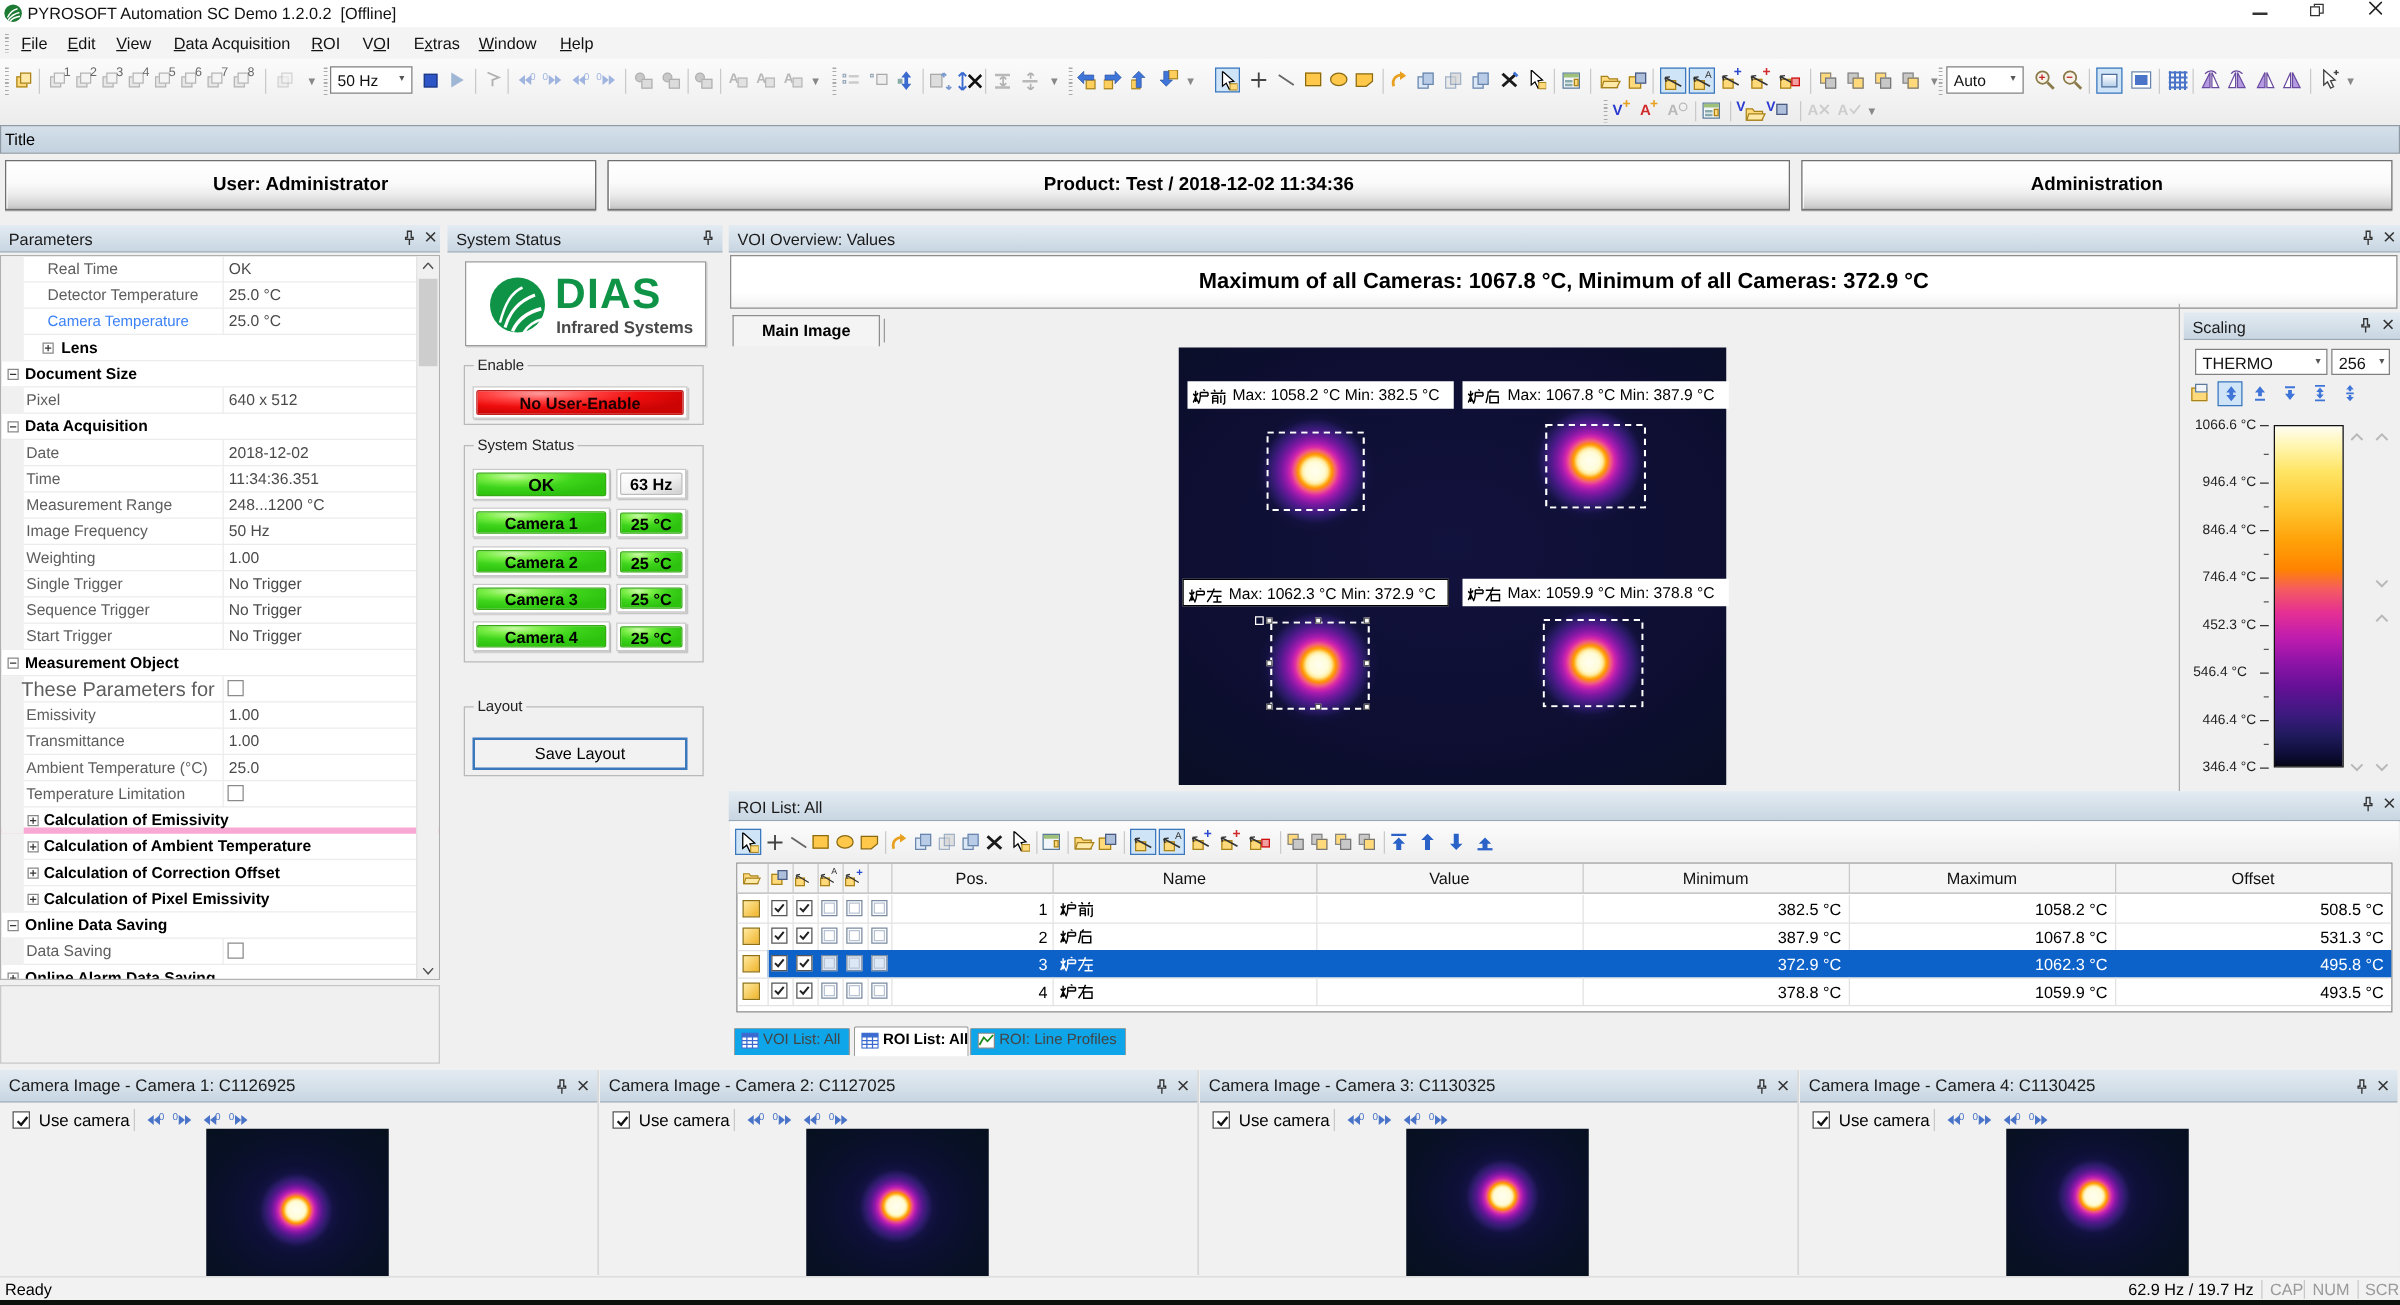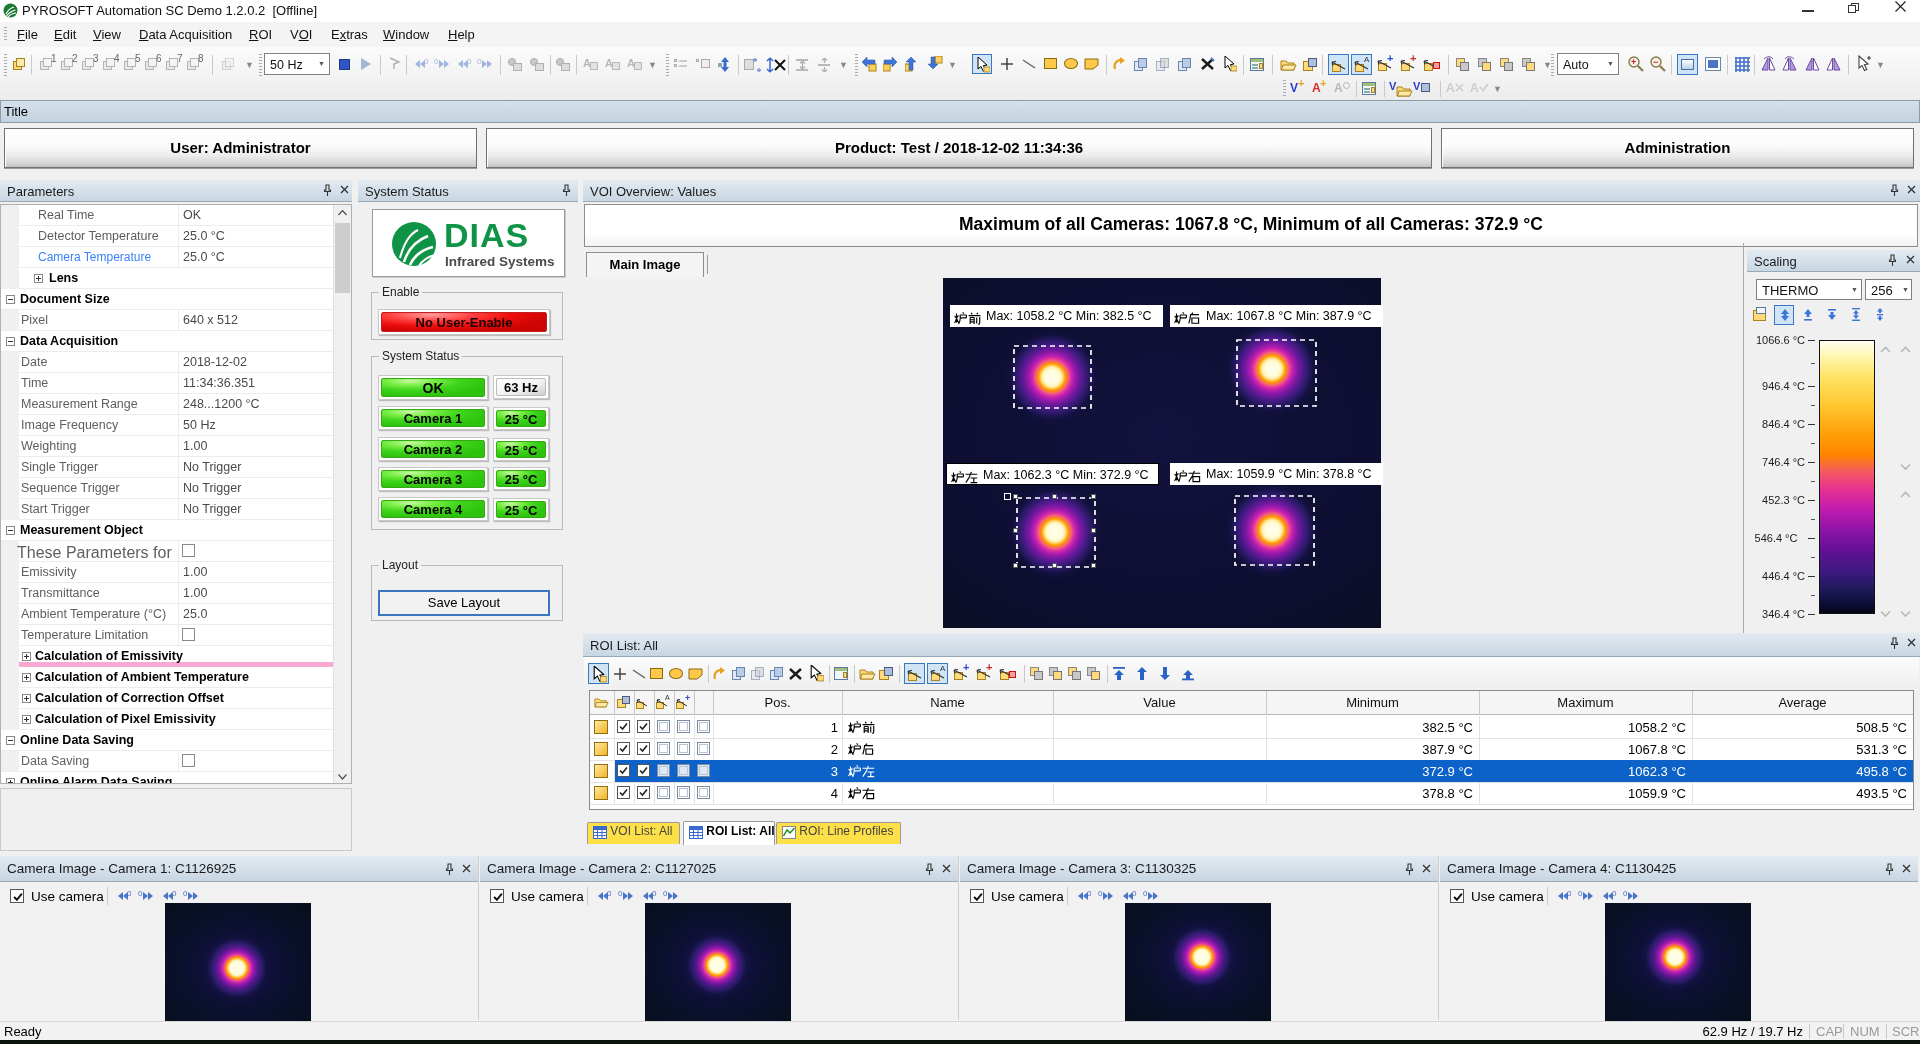--- a/index.html
+++ b/index.html
@@ -19,21 +19,21 @@
  background:radial-gradient(80% 90% at 28% 12%,#c8f9a6 0%,#7aee46 28%,#3fd51c 60%,#2cc20e 100%);
  text-align:center;font-weight:bold;color:#000}
 .sep{position:absolute;width:1px;background:#c9c9c9}
 .grip{position:absolute;width:3px;background:repeating-linear-gradient(#aaa 0 1px,transparent 1px 3px)}
 .ic{position:absolute;width:16px;height:16px}
 .mini{font-size:12px}
 .cell{position:absolute;overflow:hidden;white-space:nowrap}
 .cb{position:absolute;width:13px;height:13px;background:#fff;border:1px solid #8a8a8a}
 .hdl{position:absolute;width:5px;height:5px;background:#fff;border:1px solid #555}
 .tbtn{position:absolute;height:22px;border:1px solid #9a9a9a;border-bottom:none;font-size:12px;color:#444;
- background:#fde047;border-radius:2px 2px 0 0;white-space:nowrap}
+ background:#0ea5e9;border-radius:2px 2px 0 0;white-space:nowrap}
 </style></head>
 <body>
 
 <div class="a" style="left:0;top:0;width:1920px;height:22px;background:#fff">
  <svg class="a" style="left:3px;top:3px" width="15" height="15" viewBox="0 0 15 15">
   <circle cx="7.5" cy="7.5" r="7" fill="#1c7a33"></circle>
   <path d="M3 11 C5 7 7 5 11 4 M3.5 13 C6 9.5 8.5 8 12.5 7 M5 14 C7 11.5 9.5 10.5 13 10" stroke="#fff" stroke-width="1.1" fill="none"></path>
  </svg>
  <span class="a" style="left:22px;top:3px;font-size:13px;color:#111">PYROSOFT Automation SC Demo 1.2.0.2&nbsp; [Offline]</span>
  <div class="a" style="left:1802px;top:10px;width:12px;height:1.5px;background:#333"></div>
@@ -1065,21 +1065,21 @@
         <rect x="1" y="12.5" width="12" height="1.8" fill="#2a62c8"></rect>
       </svg>
     </div>
     <div class="a" style="left:6px;top:57px;width:1325px;height:120px;background:#fff;border:1px solid #8a8a8a">
       <div class="a" style="left:0;top:0;width:1323px;height:24px;background:#f5f5f5;border-bottom:1px solid #b8b8b8">
         <div class="a" style="left:123px;top:4px;width:129px;text-align:center;font-size:13px;color:#111">Pos.</div>
         <div class="a" style="left:252px;top:4px;width:211px;text-align:center;font-size:13px;color:#111">Name</div>
         <div class="a" style="left:463px;top:4px;width:213px;text-align:center;font-size:13px;color:#111">Value</div>
         <div class="a" style="left:676px;top:4px;width:213px;text-align:center;font-size:13px;color:#111">Minimum</div>
         <div class="a" style="left:889px;top:4px;width:213px;text-align:center;font-size:13px;color:#111">Maximum</div>
-        <div class="a" style="left:1102px;top:4px;width:221px;text-align:center;font-size:13px;color:#111">Average</div>
+        <div class="a" style="left:1102px;top:4px;width:221px;text-align:center;font-size:13px;color:#111">Offset</div>
         <div class="a" style="left:24px;top:0;width:1px;height:24px;background:#c9c9c9"></div>
         <div class="a" style="left:44px;top:0;width:1px;height:24px;background:#c9c9c9"></div>
         <div class="a" style="left:64px;top:0;width:1px;height:24px;background:#c9c9c9"></div>
         <div class="a" style="left:84px;top:0;width:1px;height:24px;background:#c9c9c9"></div>
         <div class="a" style="left:104px;top:0;width:1px;height:24px;background:#c9c9c9"></div>
         <div class="a" style="left:123px;top:0;width:1px;height:24px;background:#c9c9c9"></div>
         <div class="a" style="left:252px;top:0;width:1px;height:24px;background:#c9c9c9"></div>
         <div class="a" style="left:463px;top:0;width:1px;height:24px;background:#c9c9c9"></div>
         <div class="a" style="left:676px;top:0;width:1px;height:24px;background:#c9c9c9"></div>
         <div class="a" style="left:889px;top:0;width:1px;height:24px;background:#c9c9c9"></div>

